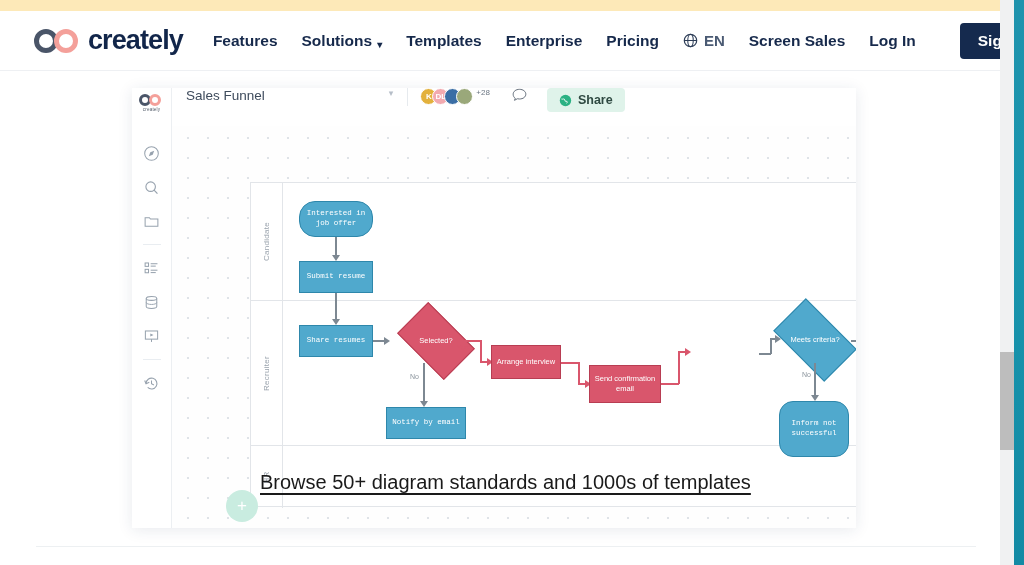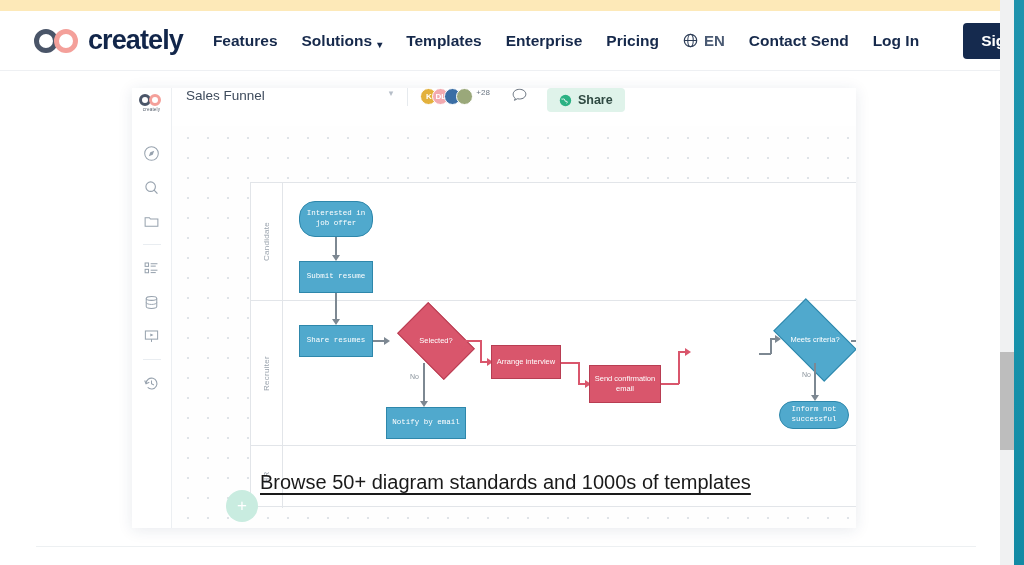--- a/index.html
+++ b/index.html
@@ -216,21 +216,21 @@
       <div class="lang">
         <svg class="globe-ico" viewBox="0 0 16 16">
           <circle cx="8" cy="8" r="6.6" fill="none" stroke="#2d3d57" stroke-width="1.3"></circle>
           <ellipse cx="8" cy="8" rx="2.9" ry="6.6" fill="none" stroke="#2d3d57" stroke-width="1.1"></ellipse>
           <line x1="1.4" y1="8" x2="14.6" y2="8" stroke="#2d3d57" stroke-width="1.1"></line>
         </svg>
         <span>EN</span>
       </div>
 
       <div class="nav-link">
-        <span>Contact Send</span>
+        <span>Screen Sales</span>
       </div>
       <div class="nav-link">
         <span>Log In</span>
       </div>
       <div class="nav-cta">Sign Up Free</div>
     </div>
   </div>
 
   <div class="app-shell">
 
@@ -409,21 +409,21 @@
             <div class="diamond blue"></div>
             <span class="diamond-label">Meets criteria?</span>
           </div>
 
           <div class="edge" style="left:600px; top:157px; width:32px; height:1.5px;"></div>
 
           <div class="edge" style="left:563px; top:180px; width:1.5px; height:36px;"></div>
           <div class="arrow down" style="left:560px; top:212px;"></div>
           <div class="edge-label" style="left:551px; top:188px;">No</div>
 
-          <div class="node blue" style="left:528px; top:218px; width:70px; height:28px;border-radius:14px;">
+          <div class="node blue" style="left:528px; top:218px; width:70px; height:56px;border-radius:14px;">
             <span>Inform not successful</span>
           </div>
 
         </div>
 
         <div class="fab">+</div>
       </div>
     </div>
   </div>
 

